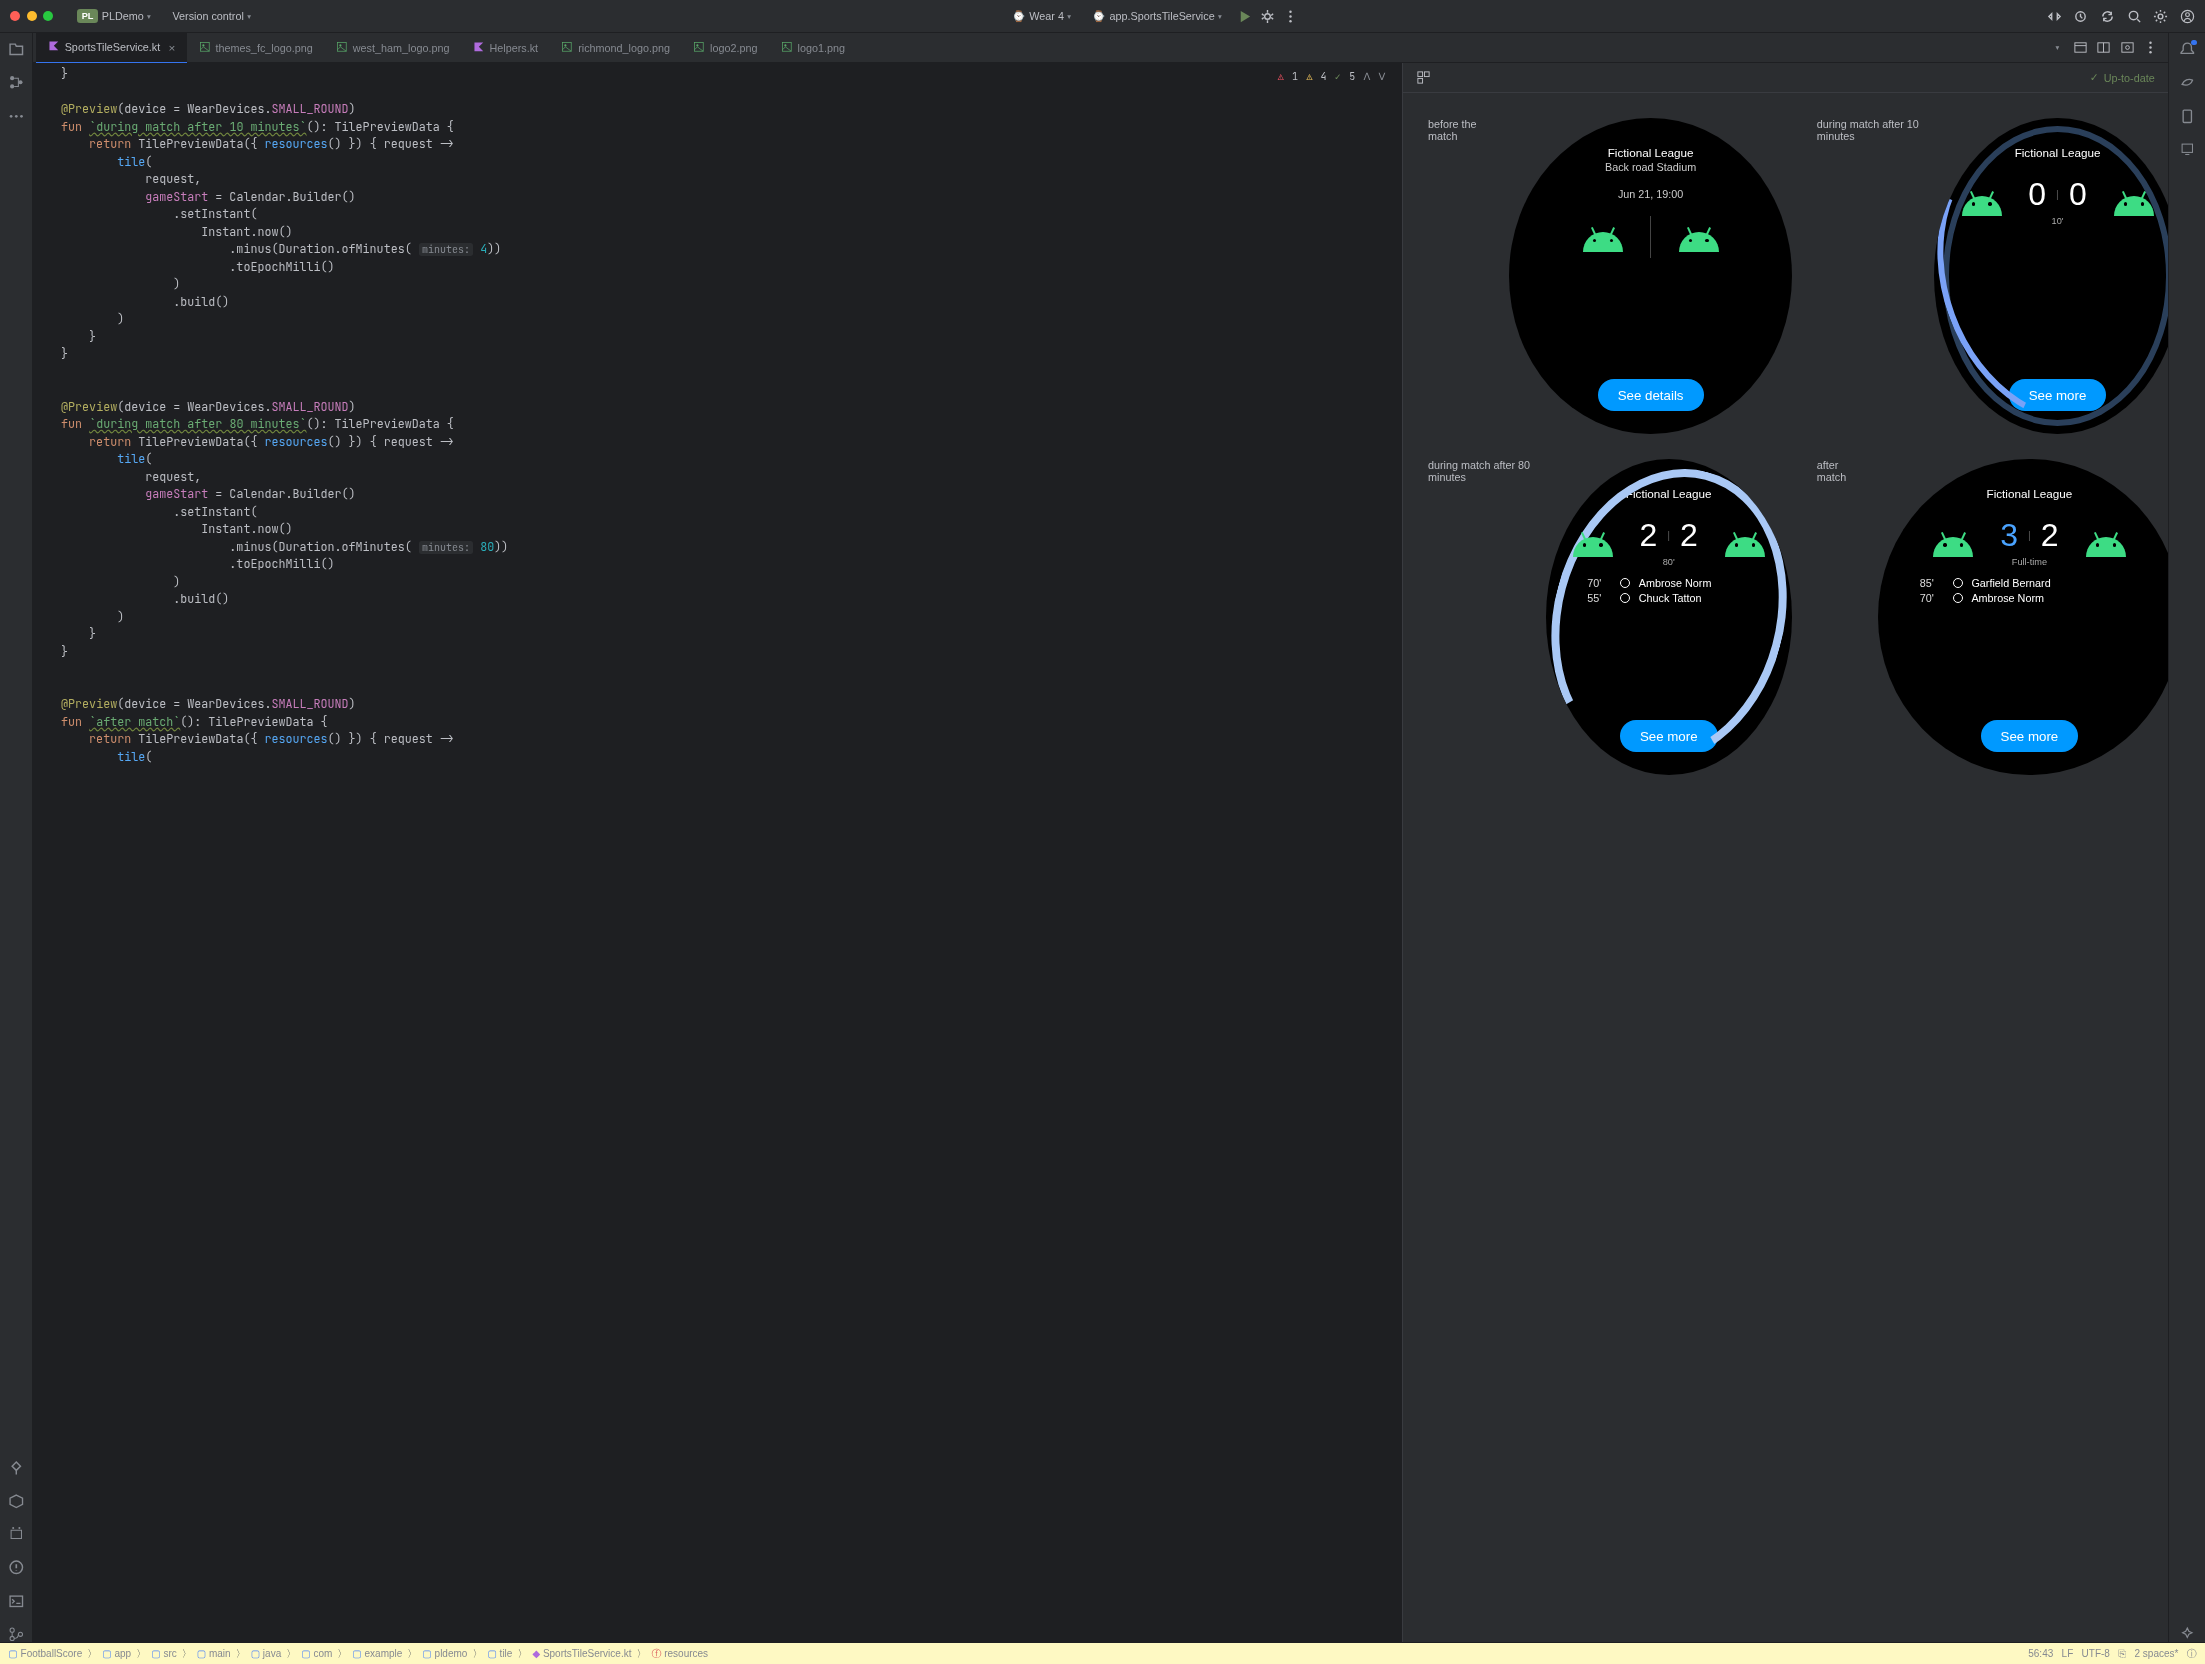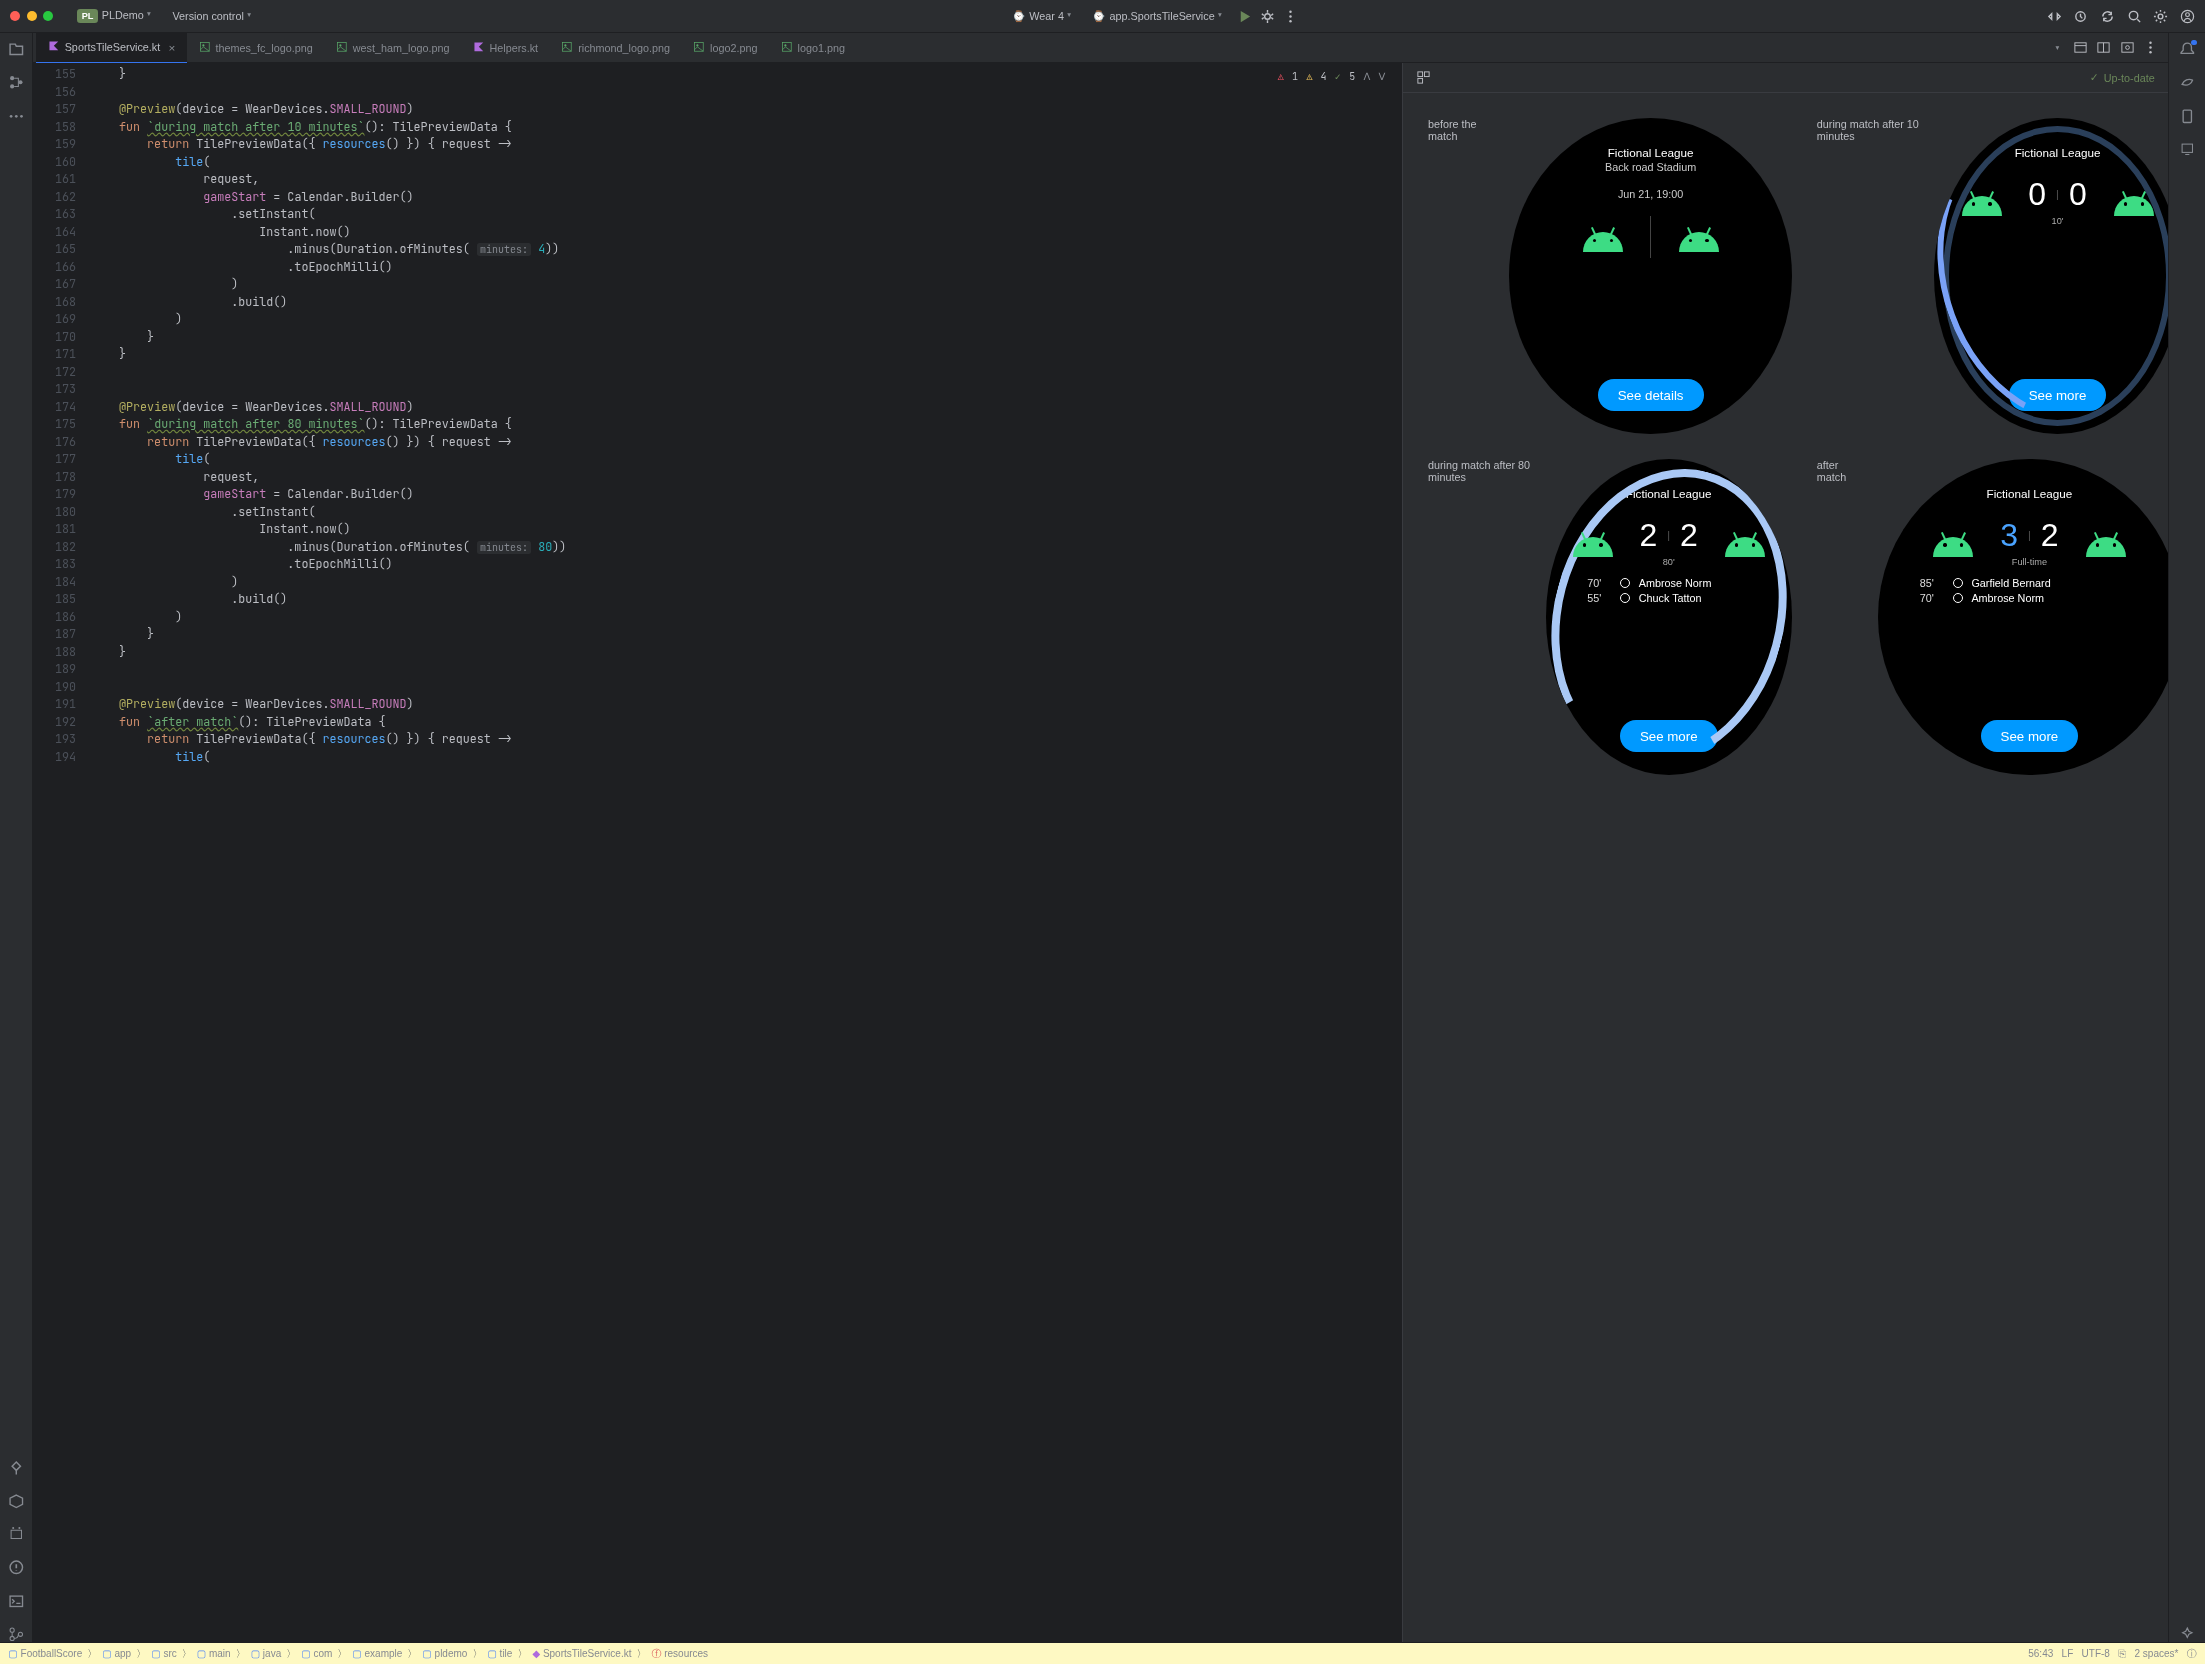--- a/index.html
+++ b/index.html
@@ -3,21 +3,21 @@
 <meta charset="utf-8">
 <style>
 *{margin:0;padding:0;box-sizing:border-box}
 body{font-family:"Segoe UI",Arial,sans-serif;background:#1e1f22;color:#bcbec4;overflow:hidden;font-size:10.8px}
 .app{display:flex;flex-direction:column;height:1664px;width:2205px}
 .titlebar{height:33px;background:#2b2d30;display:flex;align-items:center;padding:0 10px;gap:8.3px;border-bottom:0.8px solid #1e1f22}
 .traffic{display:flex;gap:6.7px}
 .tl{width:10px;height:10px;border-radius:50%}
 .tl.r{background:#ff5f57}.tl.y{background:#febc2e}.tl.g{background:#28c840}
 .proj-badge{background:#6a8759;color:#fff;padding:1.7px 5px;border-radius:3.3px;font-size:9.2px;font-weight:600;margin-left:8.3px}
-.tb-item{color:#bcbec4;padding:3.3px 6.7px;cursor:pointer;display:flex;align-items:flex-start;gap:3.3px}
+.tb-item{color:#bcbec4;padding:3.3px 6.7px;cursor:pointer;display:flex;align-items:center;gap:3.3px}
 .chev{font-size:7.5px;color:#868a91}
 .tb-spacer{flex:1}
 .tb-center{display:flex;gap:8.3px;align-items:center}
 .tb-right{display:flex;gap:11.7px;align-items:center}
 .tb-icon{width:15px;height:15px;color:#bcbec4;cursor:pointer;display:flex;align-items:center;justify-content:center}
 .tb-icon svg{width:15px;height:15px}
 .run-icon{color:#6a8759}
 .body{display:flex;flex:1;overflow:hidden}
 .lbar{width:33px;background:#2b2d30;display:flex;flex-direction:column;align-items:center;padding-top:8.3px;gap:16.6px;border-right:0.8px solid #1e1f22}
 .lbar-icon{width:16.6px;height:16.6px;color:#868a91;cursor:pointer}
@@ -300,61 +300,20 @@
                 <circle cx="8" cy="8" r="1.3"></circle>
                 <circle cx="8" cy="13" r="1.3"></circle>
               </svg>
             </div>
         </div>
       </div>
 
       <div class="editor-container">
 
         <div class="editor">
-          <div class="gutter" id="gutter">155
-156
-157
-158
-159
-160
-161
-162
-163
-164
-165
-166
-167
-168
-169
-170
-171
-172
-173
-174
-175
-176
-177
-178
-179
-180
-181
-182
-183
-184
-185
-186
-187
-188
-189
-190
-191
-192
-193
-194
-</div>
           <div class="code" id="code">    }
 
     <span class="ann">@Preview</span>(device = WearDevices.<span class="id">SMALL_ROUND</span>)
     <span class="kw">fun</span> <span class="str backtick">`during match after 10 minutes`</span>(): TilePreviewData {
         <span class="kw">return</span> TilePreviewData({ <span class="fn">resources</span>() }) { request -&gt;
             <span class="fn">tile</span>(
                 request,
                 <span class="id">gameStart</span> = Calendar.Builder()
                     .setInstant(
                         Instant.now()

